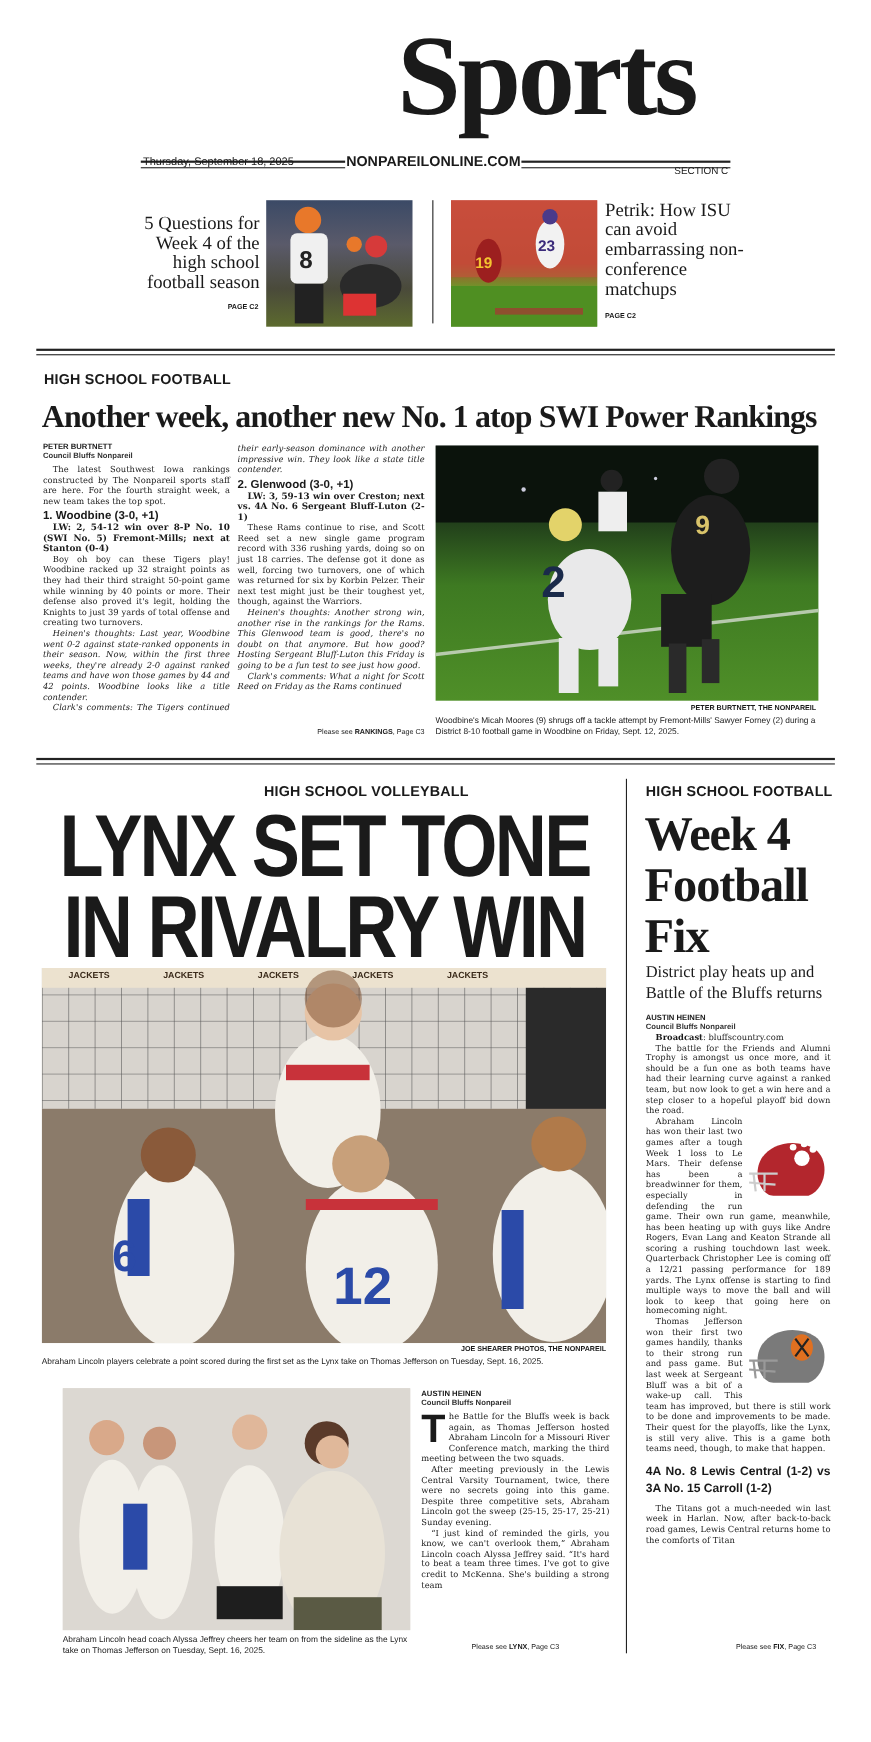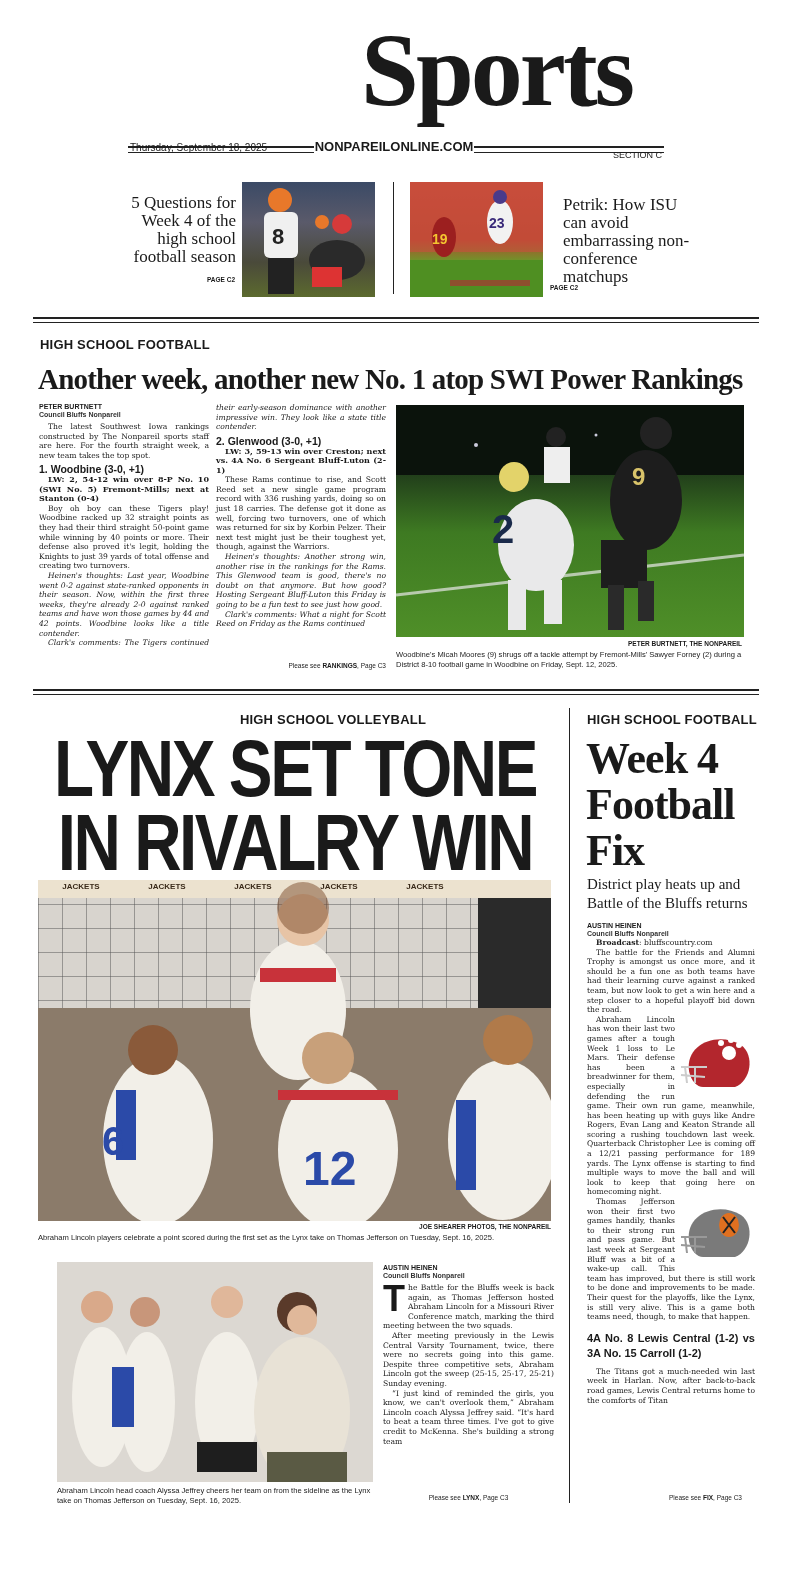--- a/index.html
+++ b/index.html
@@ -80,21 +80,21 @@
       <rect x="0" y="0" width="133" height="70" fill="#c8503e" opacity="0.6"></rect>
       <rect x="0" y="78" width="133" height="37" fill="#4f8f22"></rect>
       <rect x="40" y="98" width="80" height="6" fill="#a33" opacity="0.7"></rect>
       <ellipse cx="34" cy="55" rx="12" ry="20" fill="#9c1f1f"></ellipse>
       <text x="22" y="62" font-family="Liberation Sans, sans-serif" font-weight="bold" font-size="14" fill="#f4c430">19</text>
       <ellipse cx="90" cy="40" rx="13" ry="22" fill="#f2f2f2"></ellipse>
       <text x="79" y="46" font-family="Liberation Sans, sans-serif" font-weight="bold" font-size="14" fill="#3a2a7a">23</text>
       <circle cx="90" cy="15" r="7" fill="#4a3a8a"></circle>
     </svg>
   </div>
-  <div class="abs teaser-text" style="left:142px;top:18px;width:128px;margin-left:13px;">Petrik: How ISU can avoid embarrassing non-conference matchups</div>
+  <div class="abs teaser-text" style="left:142px;top:4px;width:128px;">Petrik: How ISU can avoid embarrassing non-conference matchups</div>
   <div class="abs teaser-page" style="left:142px;top:106px;">PAGE C2</div>
 </div>
 
 <div class="abs dbl-rule" style="left:33px;top:317px;width:726px;"></div>
 <div class="abs kicker" style="left:40px;top:337px;">HIGH SCHOOL FOOTBALL</div>
 <div class="abs serif" style="left:38px;top:362px;font-size:29px;font-weight:bold;letter-spacing:-0.8px;line-height:34px;white-space:nowrap;">Another week, another new No. 1 atop SWI Power Rankings</div>
 
 <div class="abs body-text" style="left:39px;top:403px;width:170px;">
   <div class="byline-name">PETER BURTNETT</div>
   <div class="byline-org">Council Bluffs Nonpareil</div>

